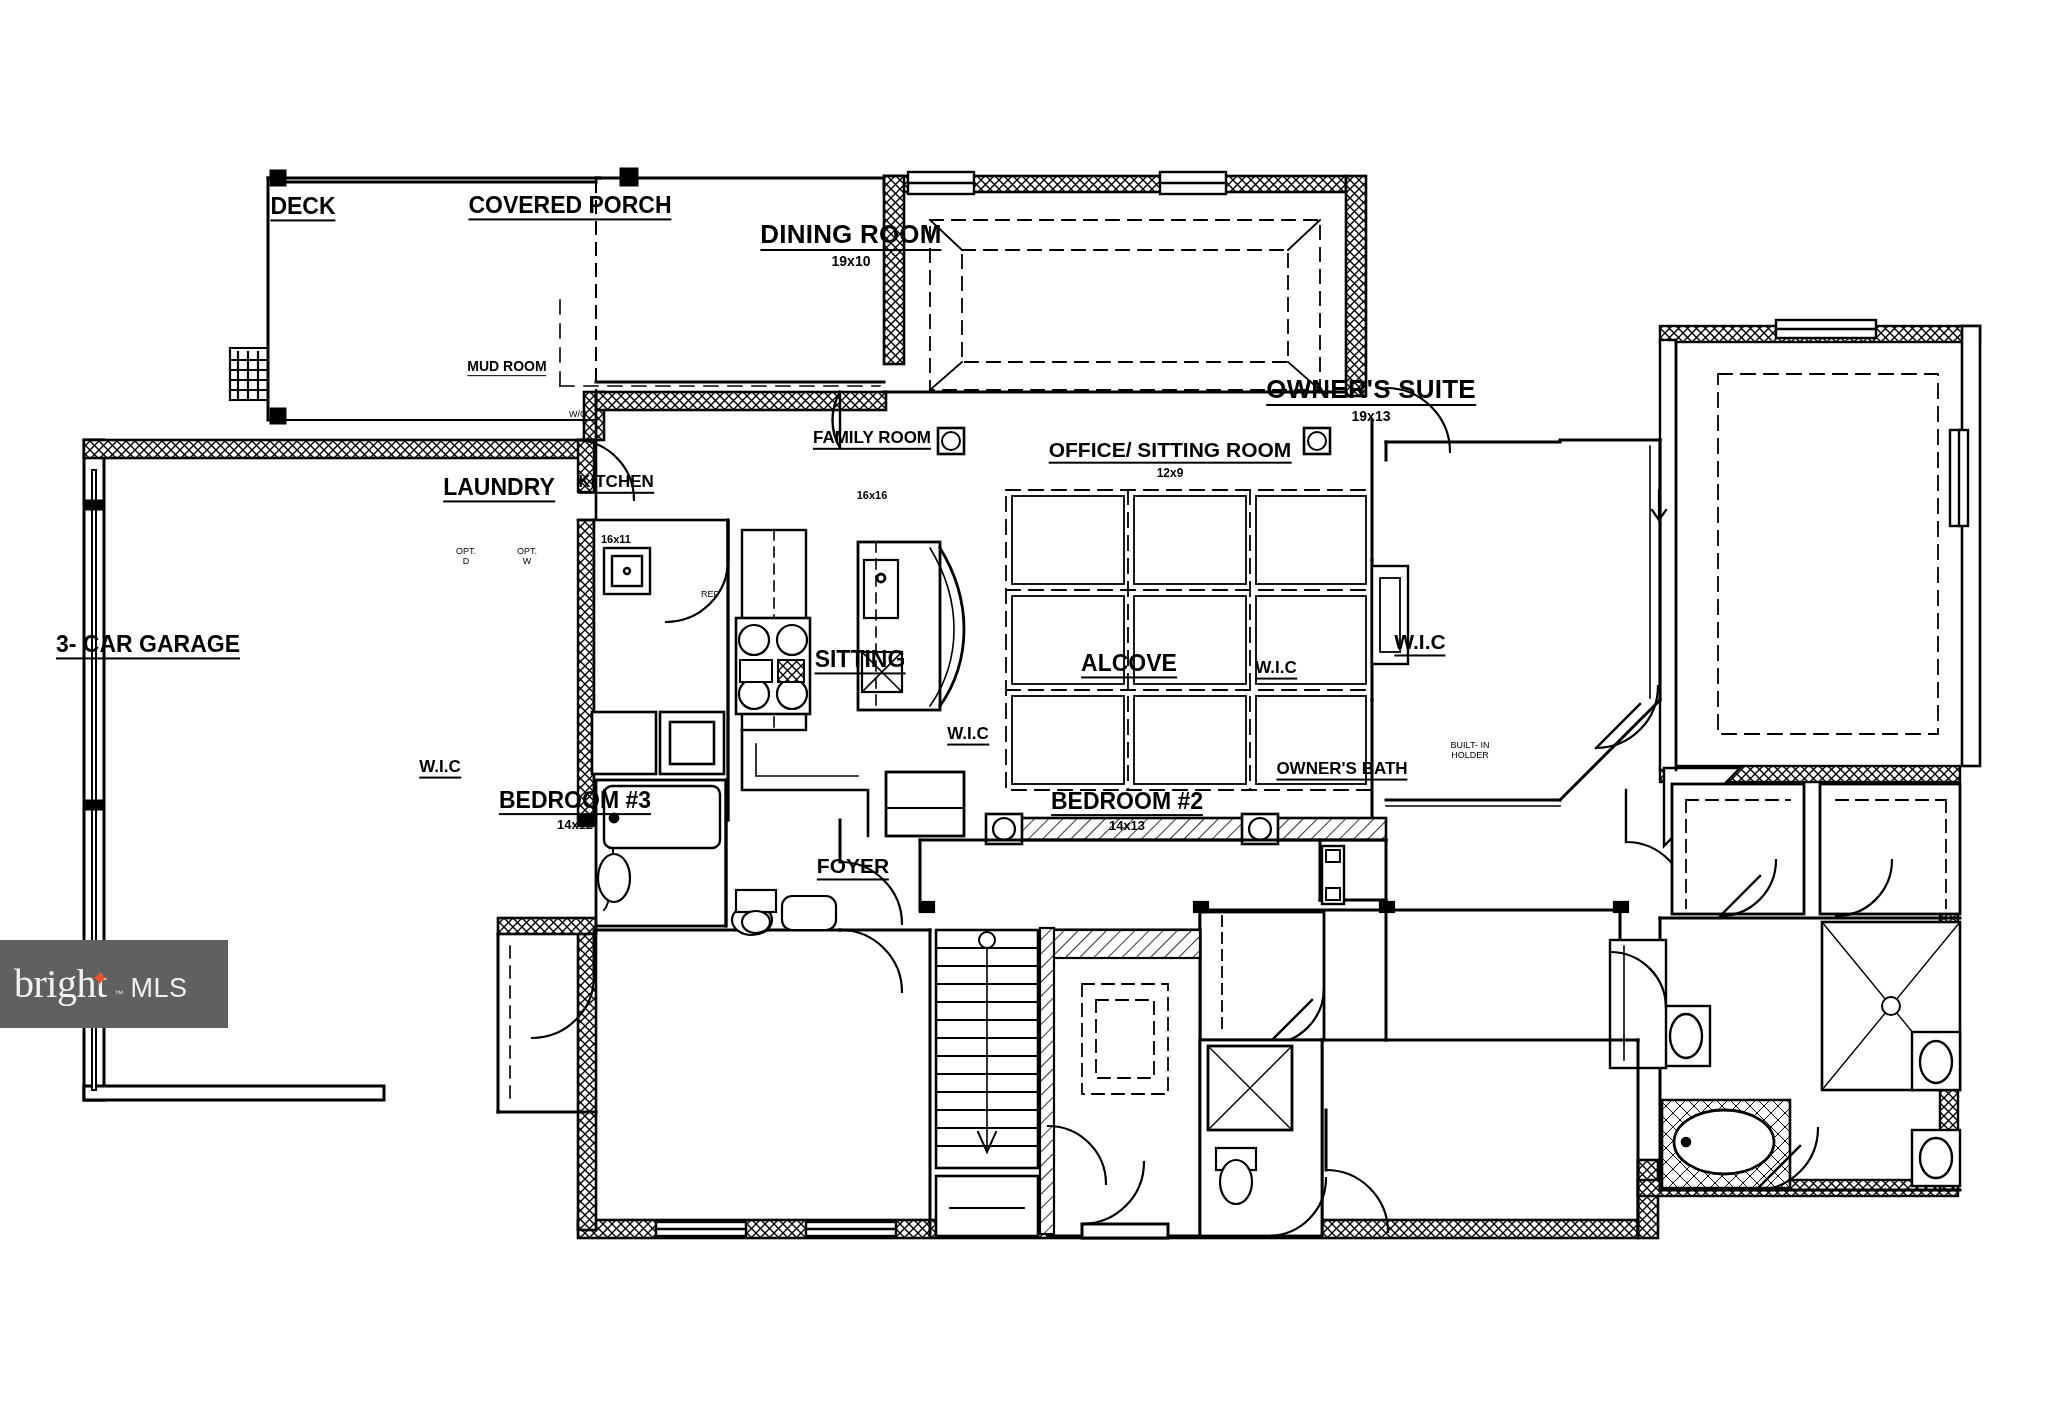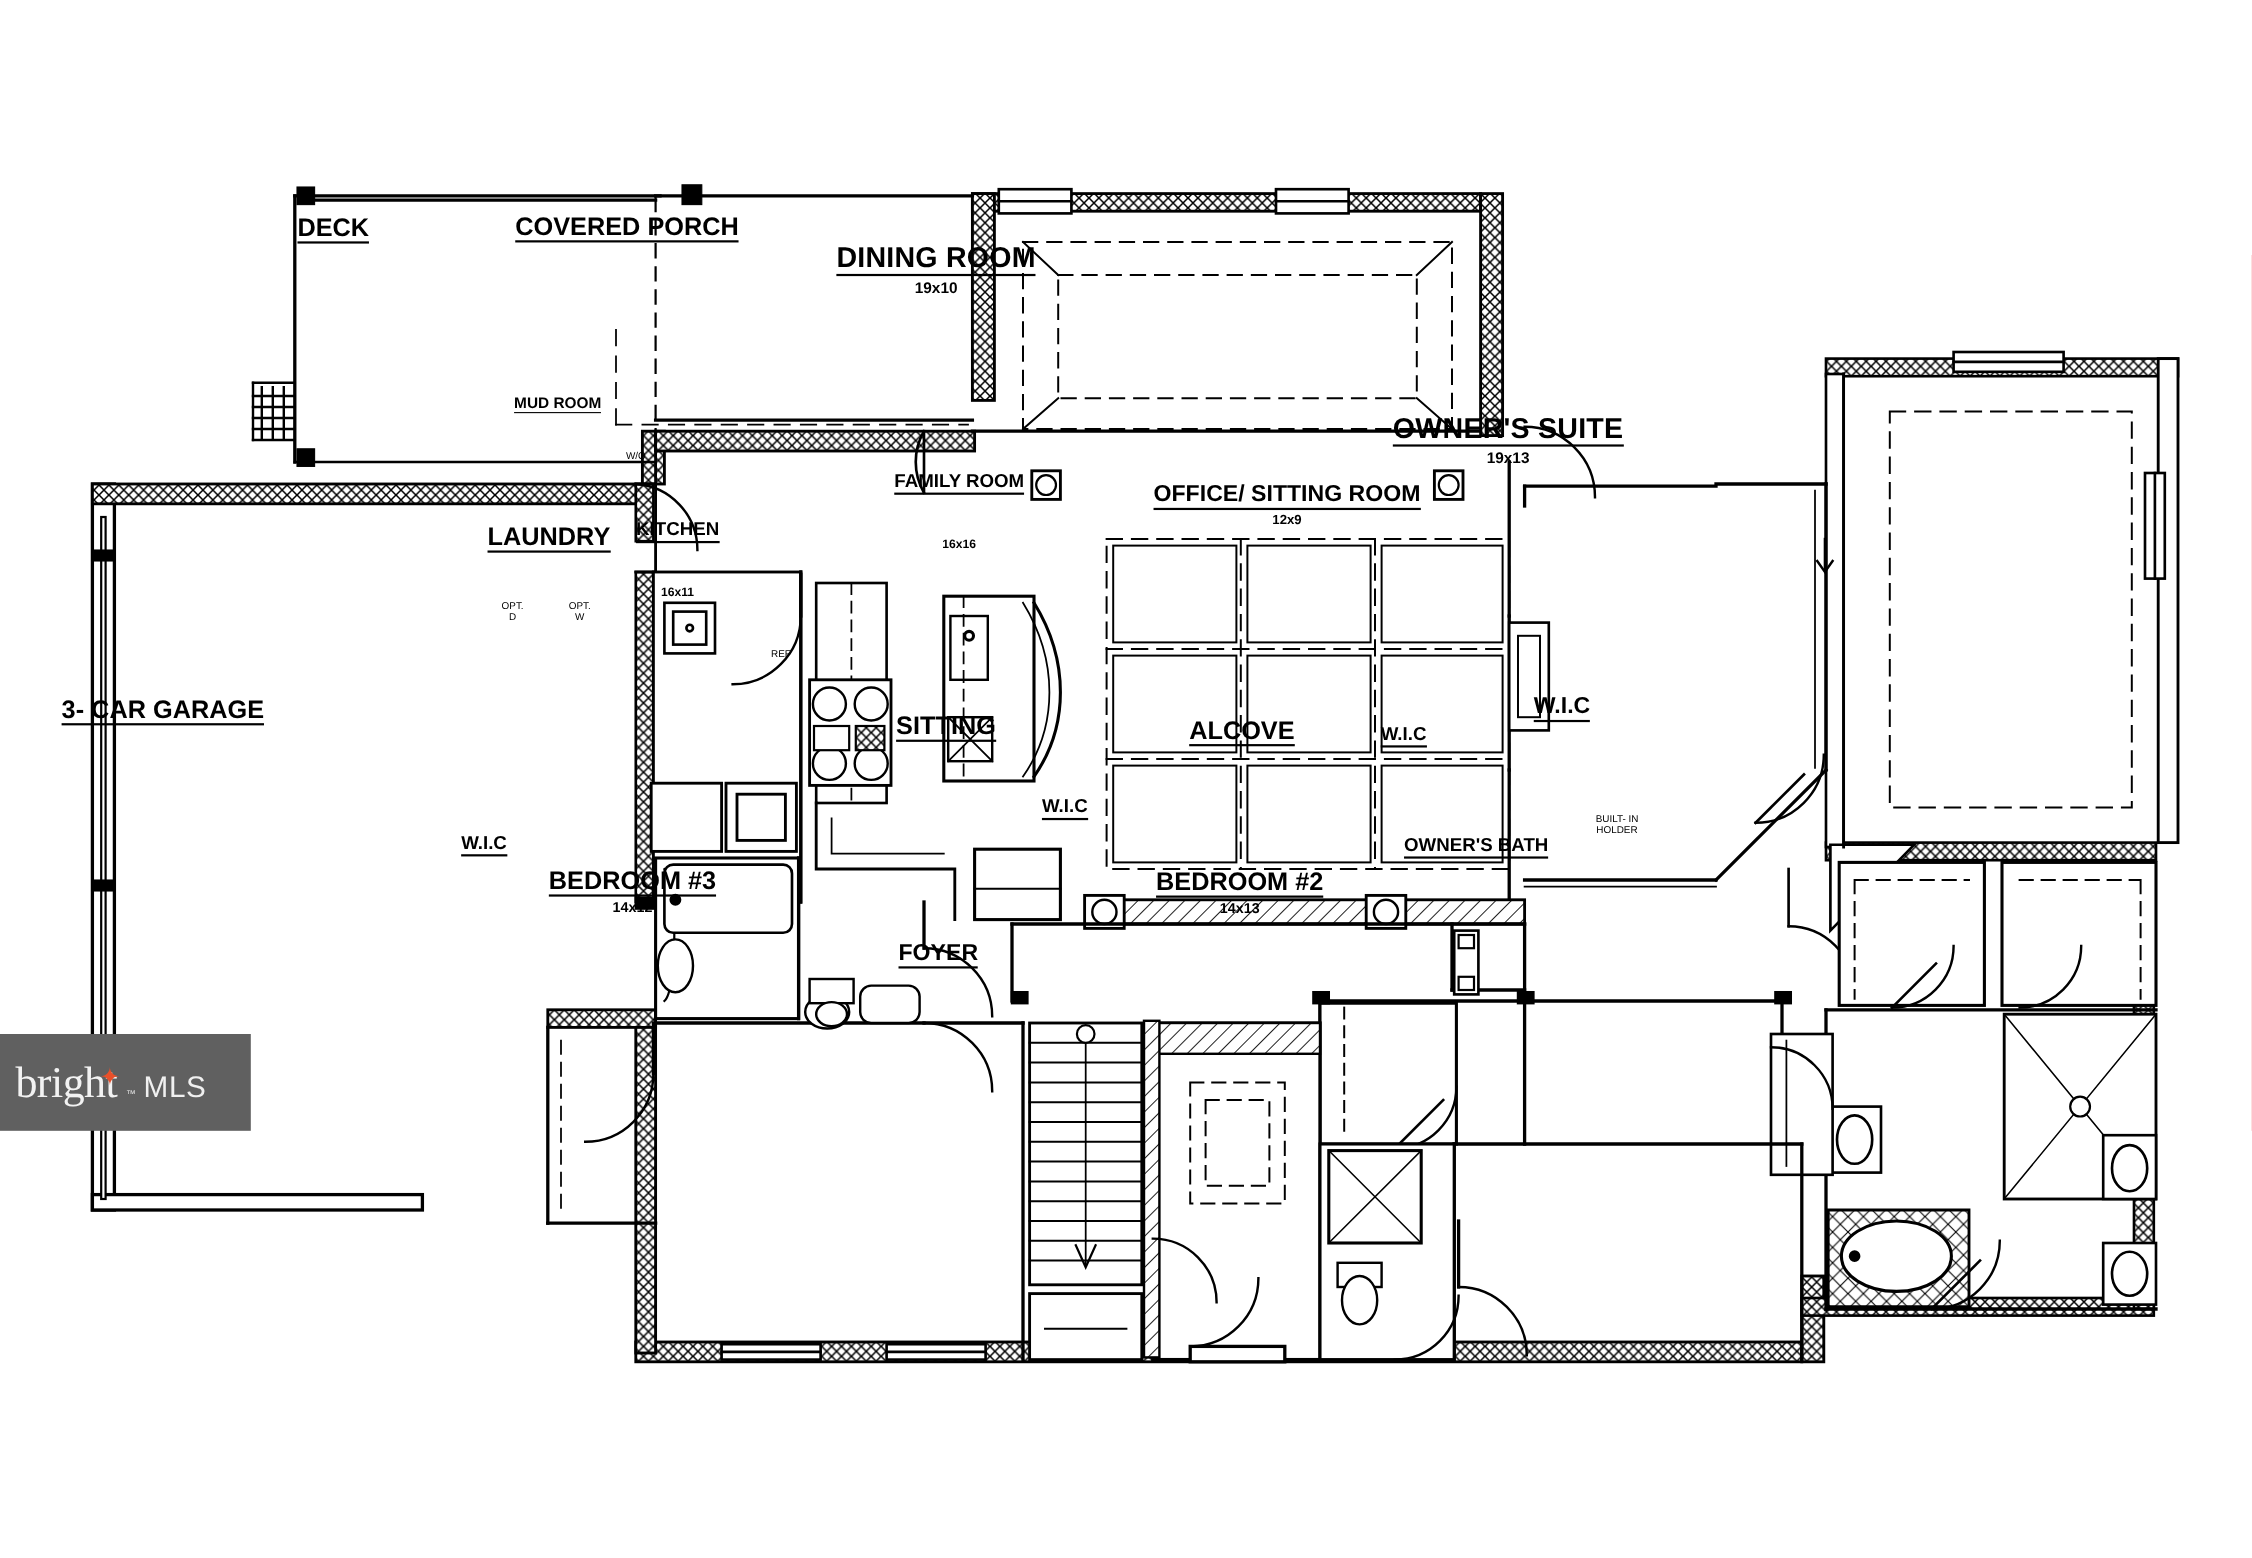--- a/index.html
+++ b/index.html
@@ -14,21 +14,21 @@
     font-family: "Liberation Sans", sans-serif;
     overflow: hidden;
   }
 
   #floorplan-stage {
     position: absolute;
     left: 0;
     top: 0;
     width: 2047px;
     height: 1028px;
-    background: #fca5a5;
+    background: #22c55e;
   }
 
   #plan-svg {
     position: absolute;
     left: 0;
     top: 0;
     width: 2047px;
     height: 1416px;
     display: block;
   }

